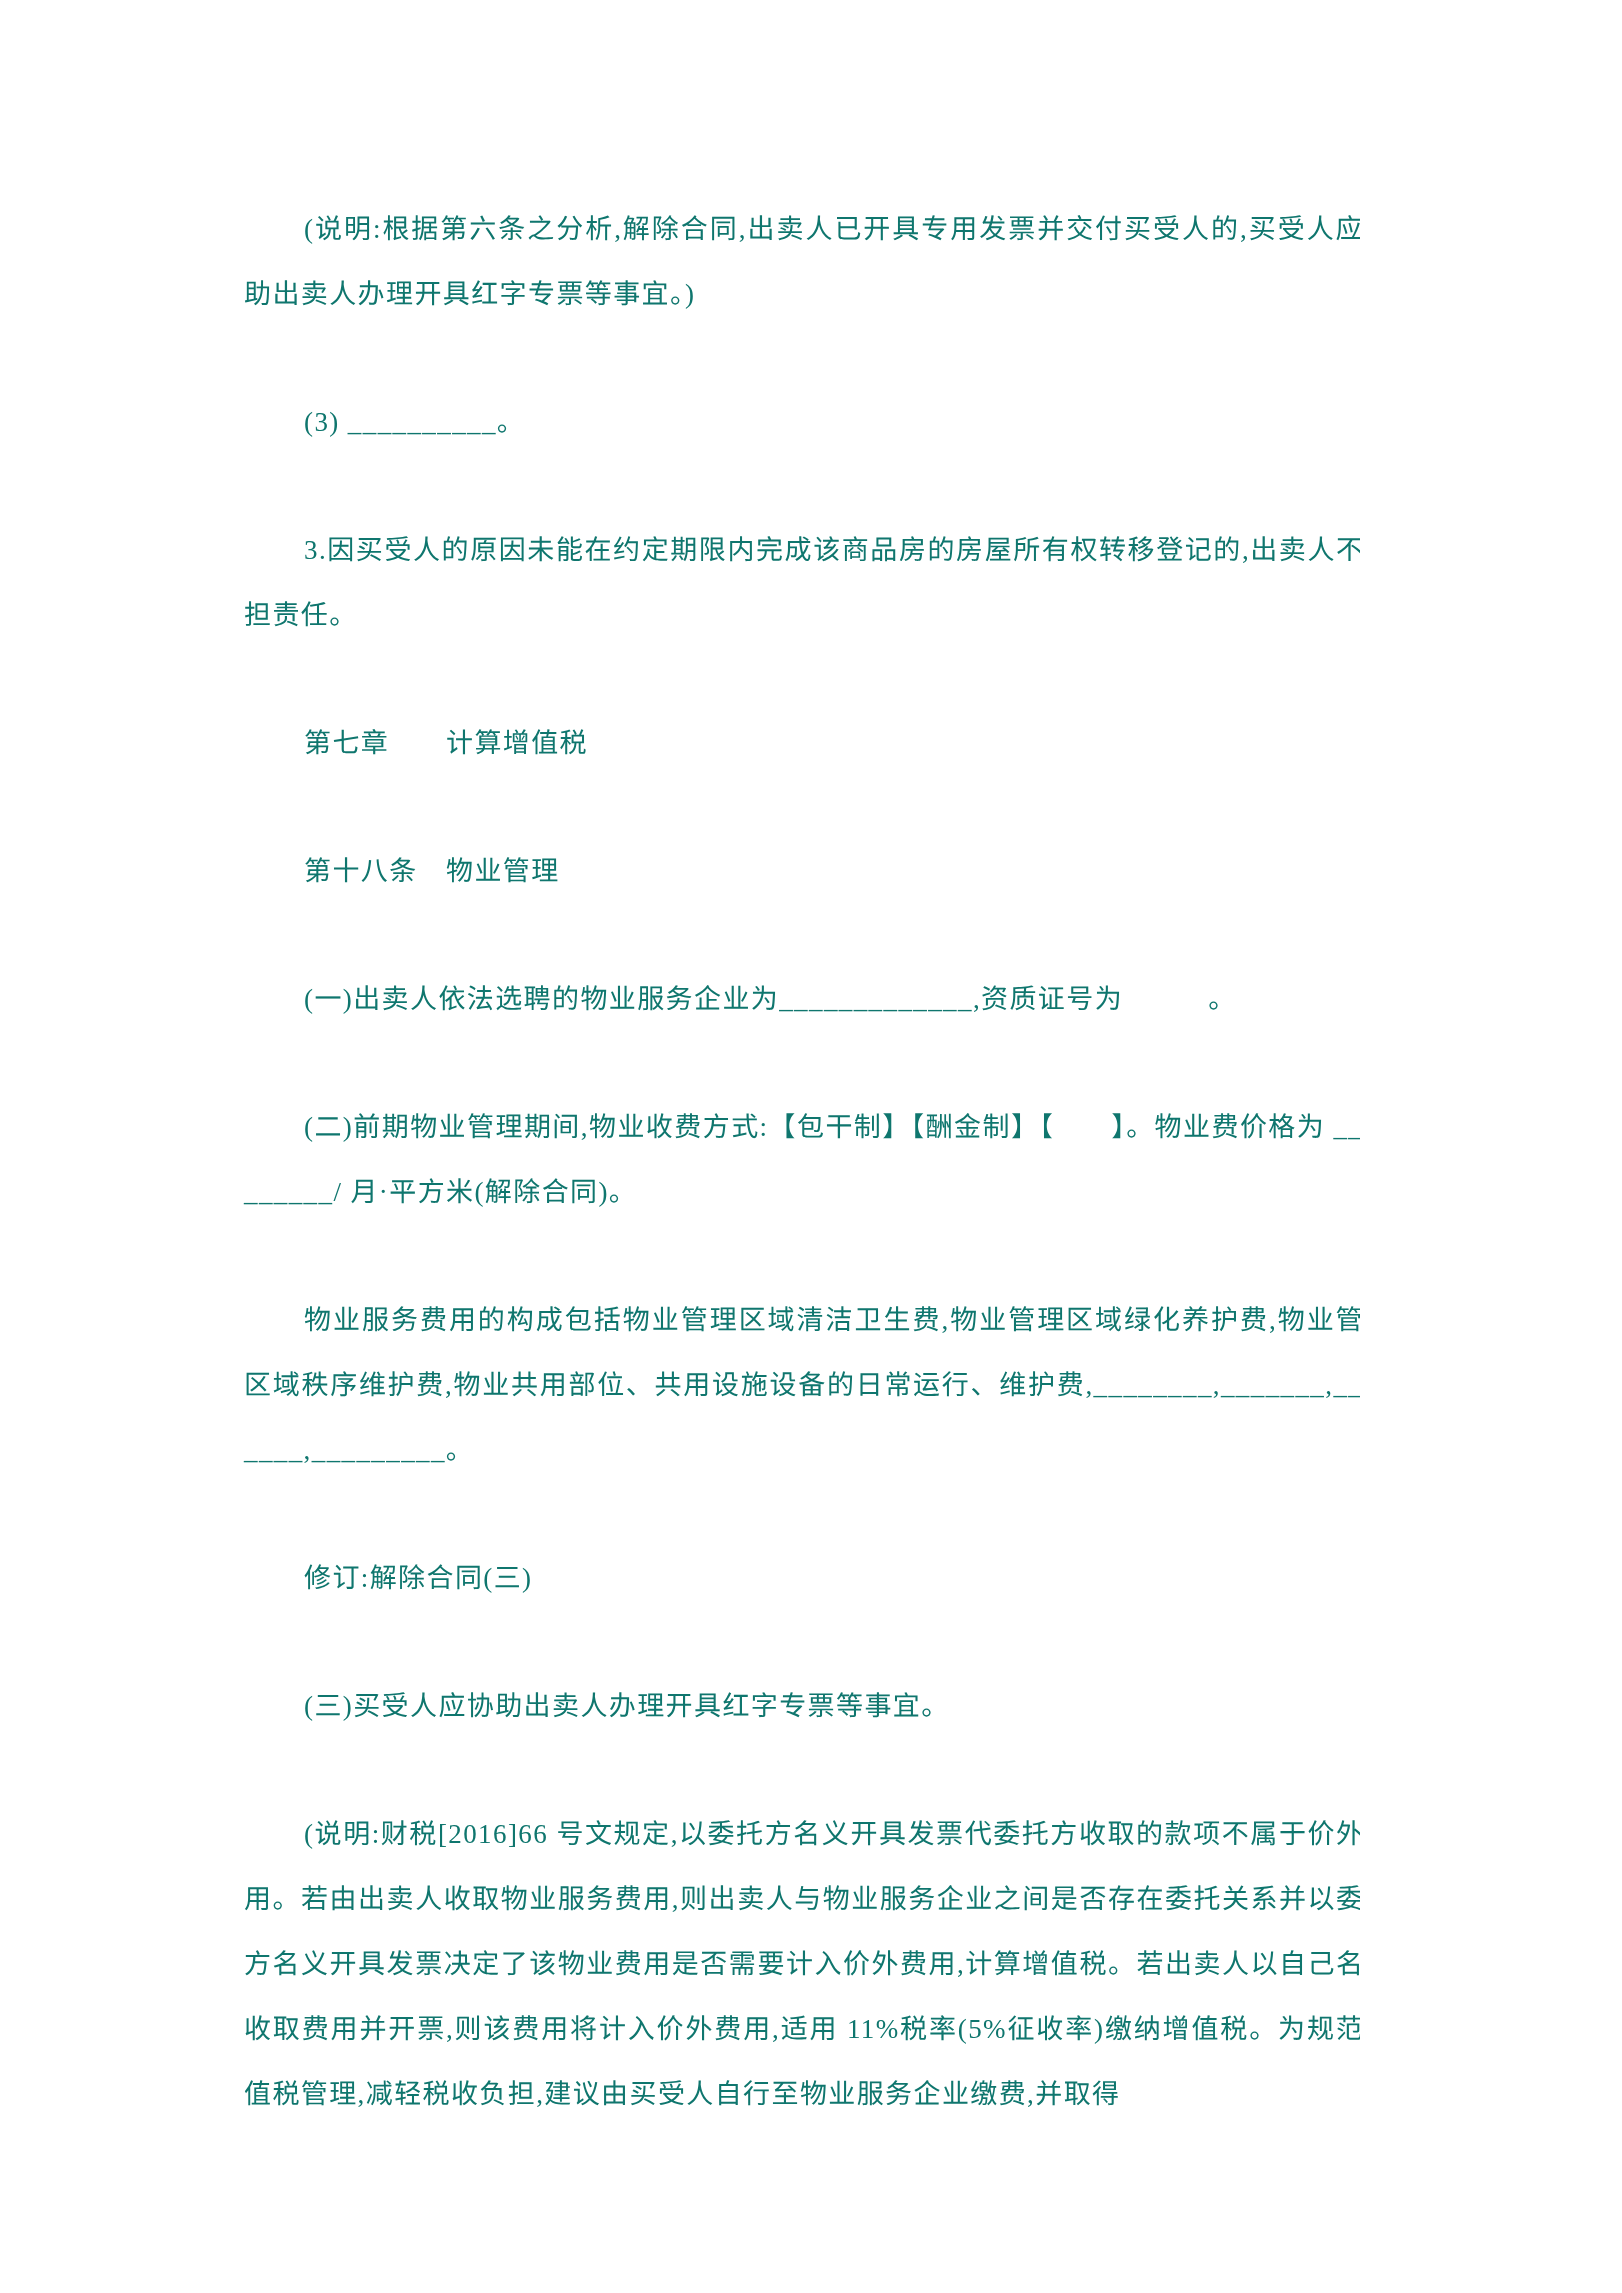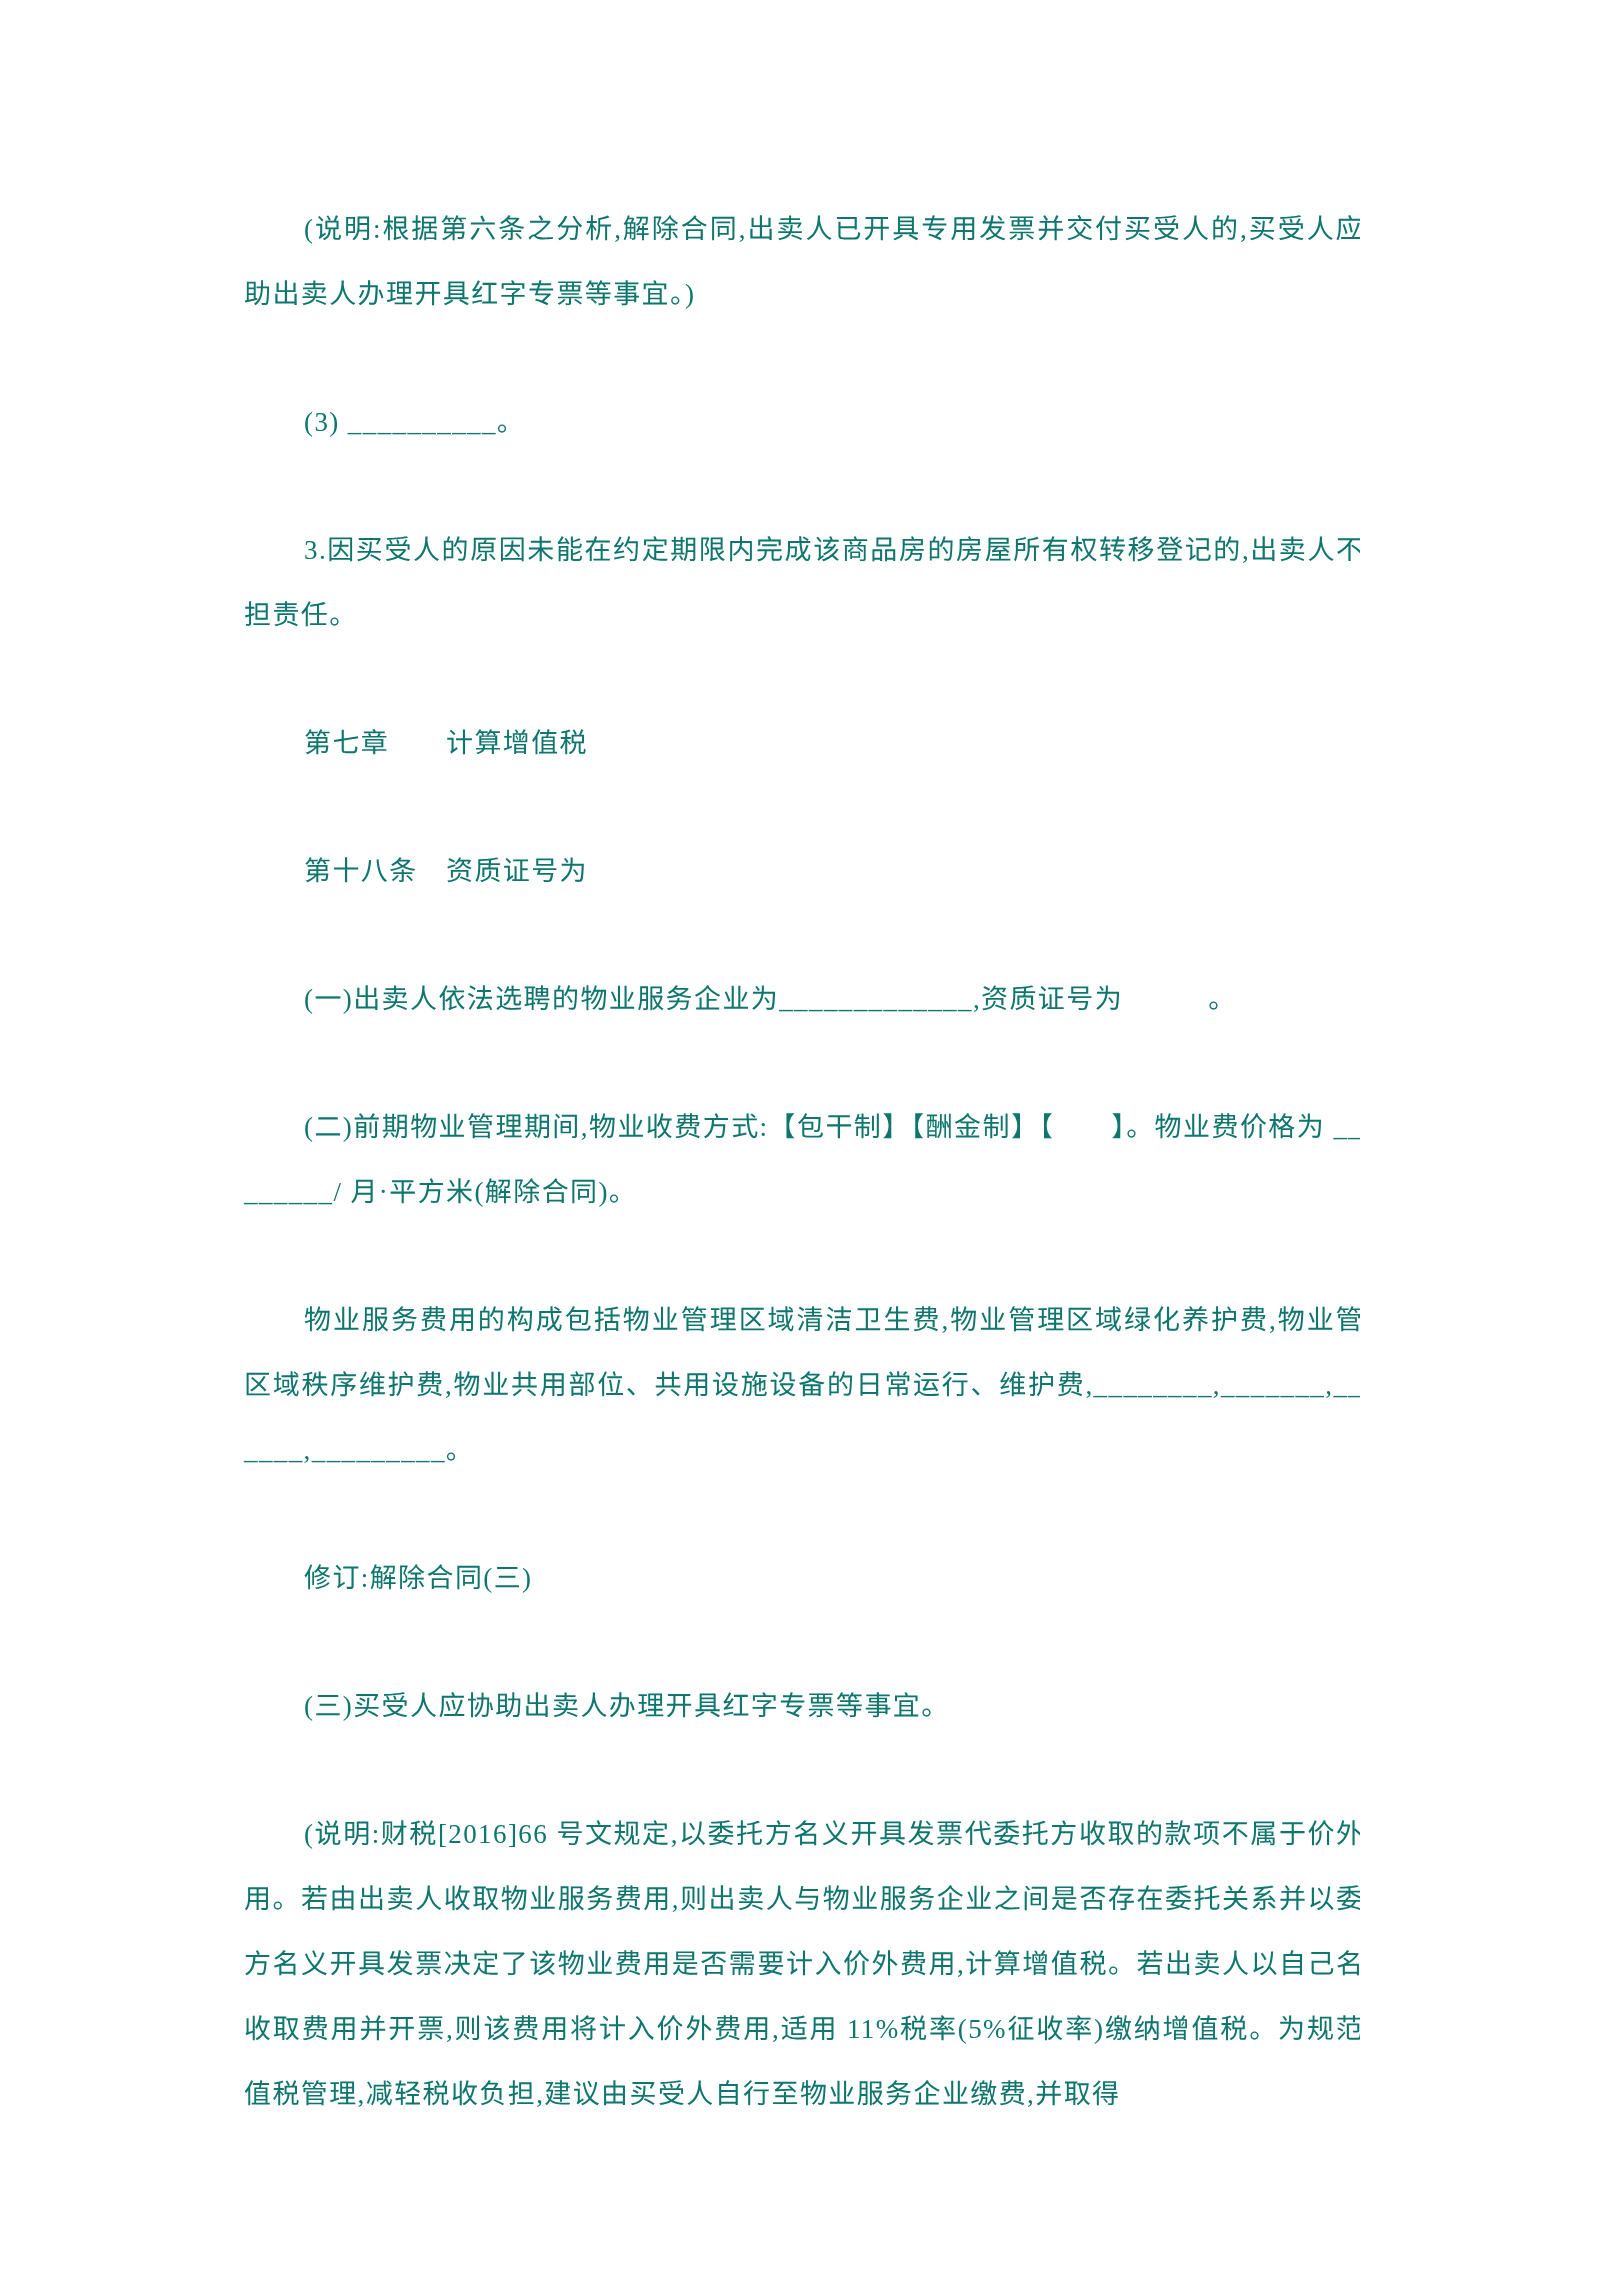--- a/index.html
+++ b/index.html
@@ -38,21 +38,21 @@
 </style>
 </head>
 <body>
 
 <div class="page">
   <div class="content">
     <p class="para">(说明:根据第六条之分析,解除合同,出卖人已开具专用发票并交付买受人的,买受人应协助出卖人办理开具红字专票等事宜。)</p>
     <p class="para">(3) __________。</p>
     <p class="para">3.因买受人的原因未能在约定期限内完成该商品房的房屋所有权转移登记的,出卖人不承担责任。</p>
     <p class="para">第七章　　计算增值税</p>
-    <p class="para">第十八条　资质证号为</p>
+    <p class="para">第十八条　物业管理</p>
     <p class="para">(一)出卖人依法选聘的物业服务企业为_____________,资质证号为　　　。</p>
     <p class="para">(二)前期物业管理期间,物业收费方式:【包干制】【酬金制】【　　】。物业费价格为 __________/ 月·平方米(解除合同)。</p>
     <p class="para">物业服务费用的构成包括物业管理区域清洁卫生费,物业管理区域绿化养护费,物业管理区域秩序维护费,物业共用部位、共用设施设备的日常运行、维护费,________,_______,________,_________。</p>
     <p class="para">修订:解除合同(三)</p>
     <p class="para">(三)买受人应协助出卖人办理开具红字专票等事宜。</p>
     <p class="para">(说明:财税[2016]66 号文规定,以委托方名义开具发票代委托方收取的款项不属于价外费用。若由出卖人收取物业服务费用,则出卖人与物业服务企业之间是否存在委托关系并以委托方名义开具发票决定了该物业费用是否需要计入价外费用,计算增值税。若出卖人以自己名义收取费用并开票,则该费用将计入价外费用,适用 11%税率(5%征收率)缴纳增值税。为规范增值税管理,减轻税收负担,建议由买受人自行至物业服务企业缴费,并取得</p>
   </div>
 </div>
 
 

